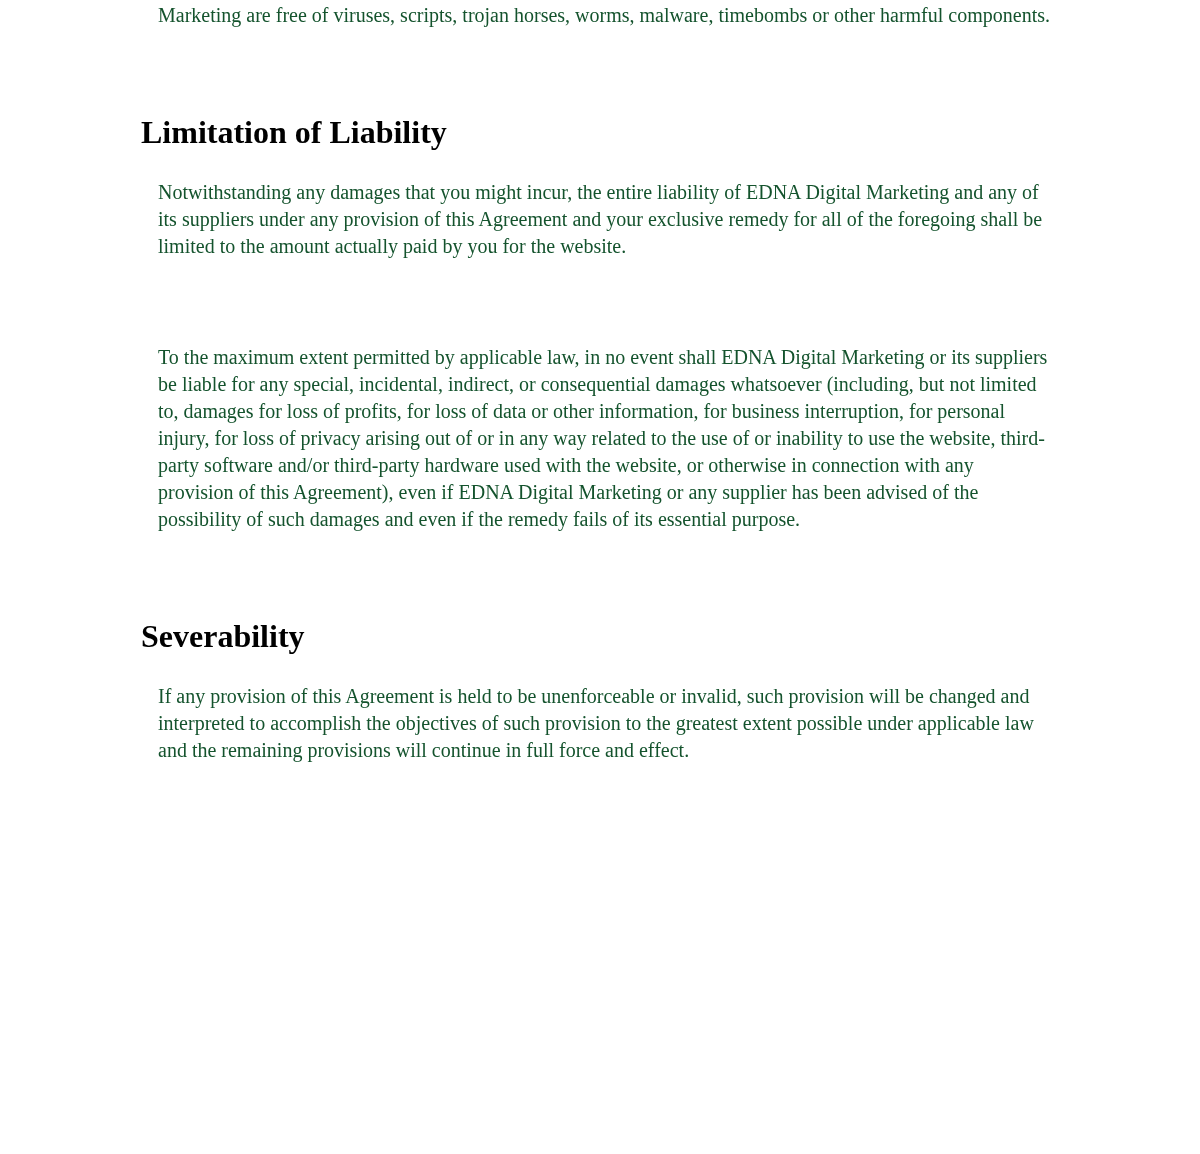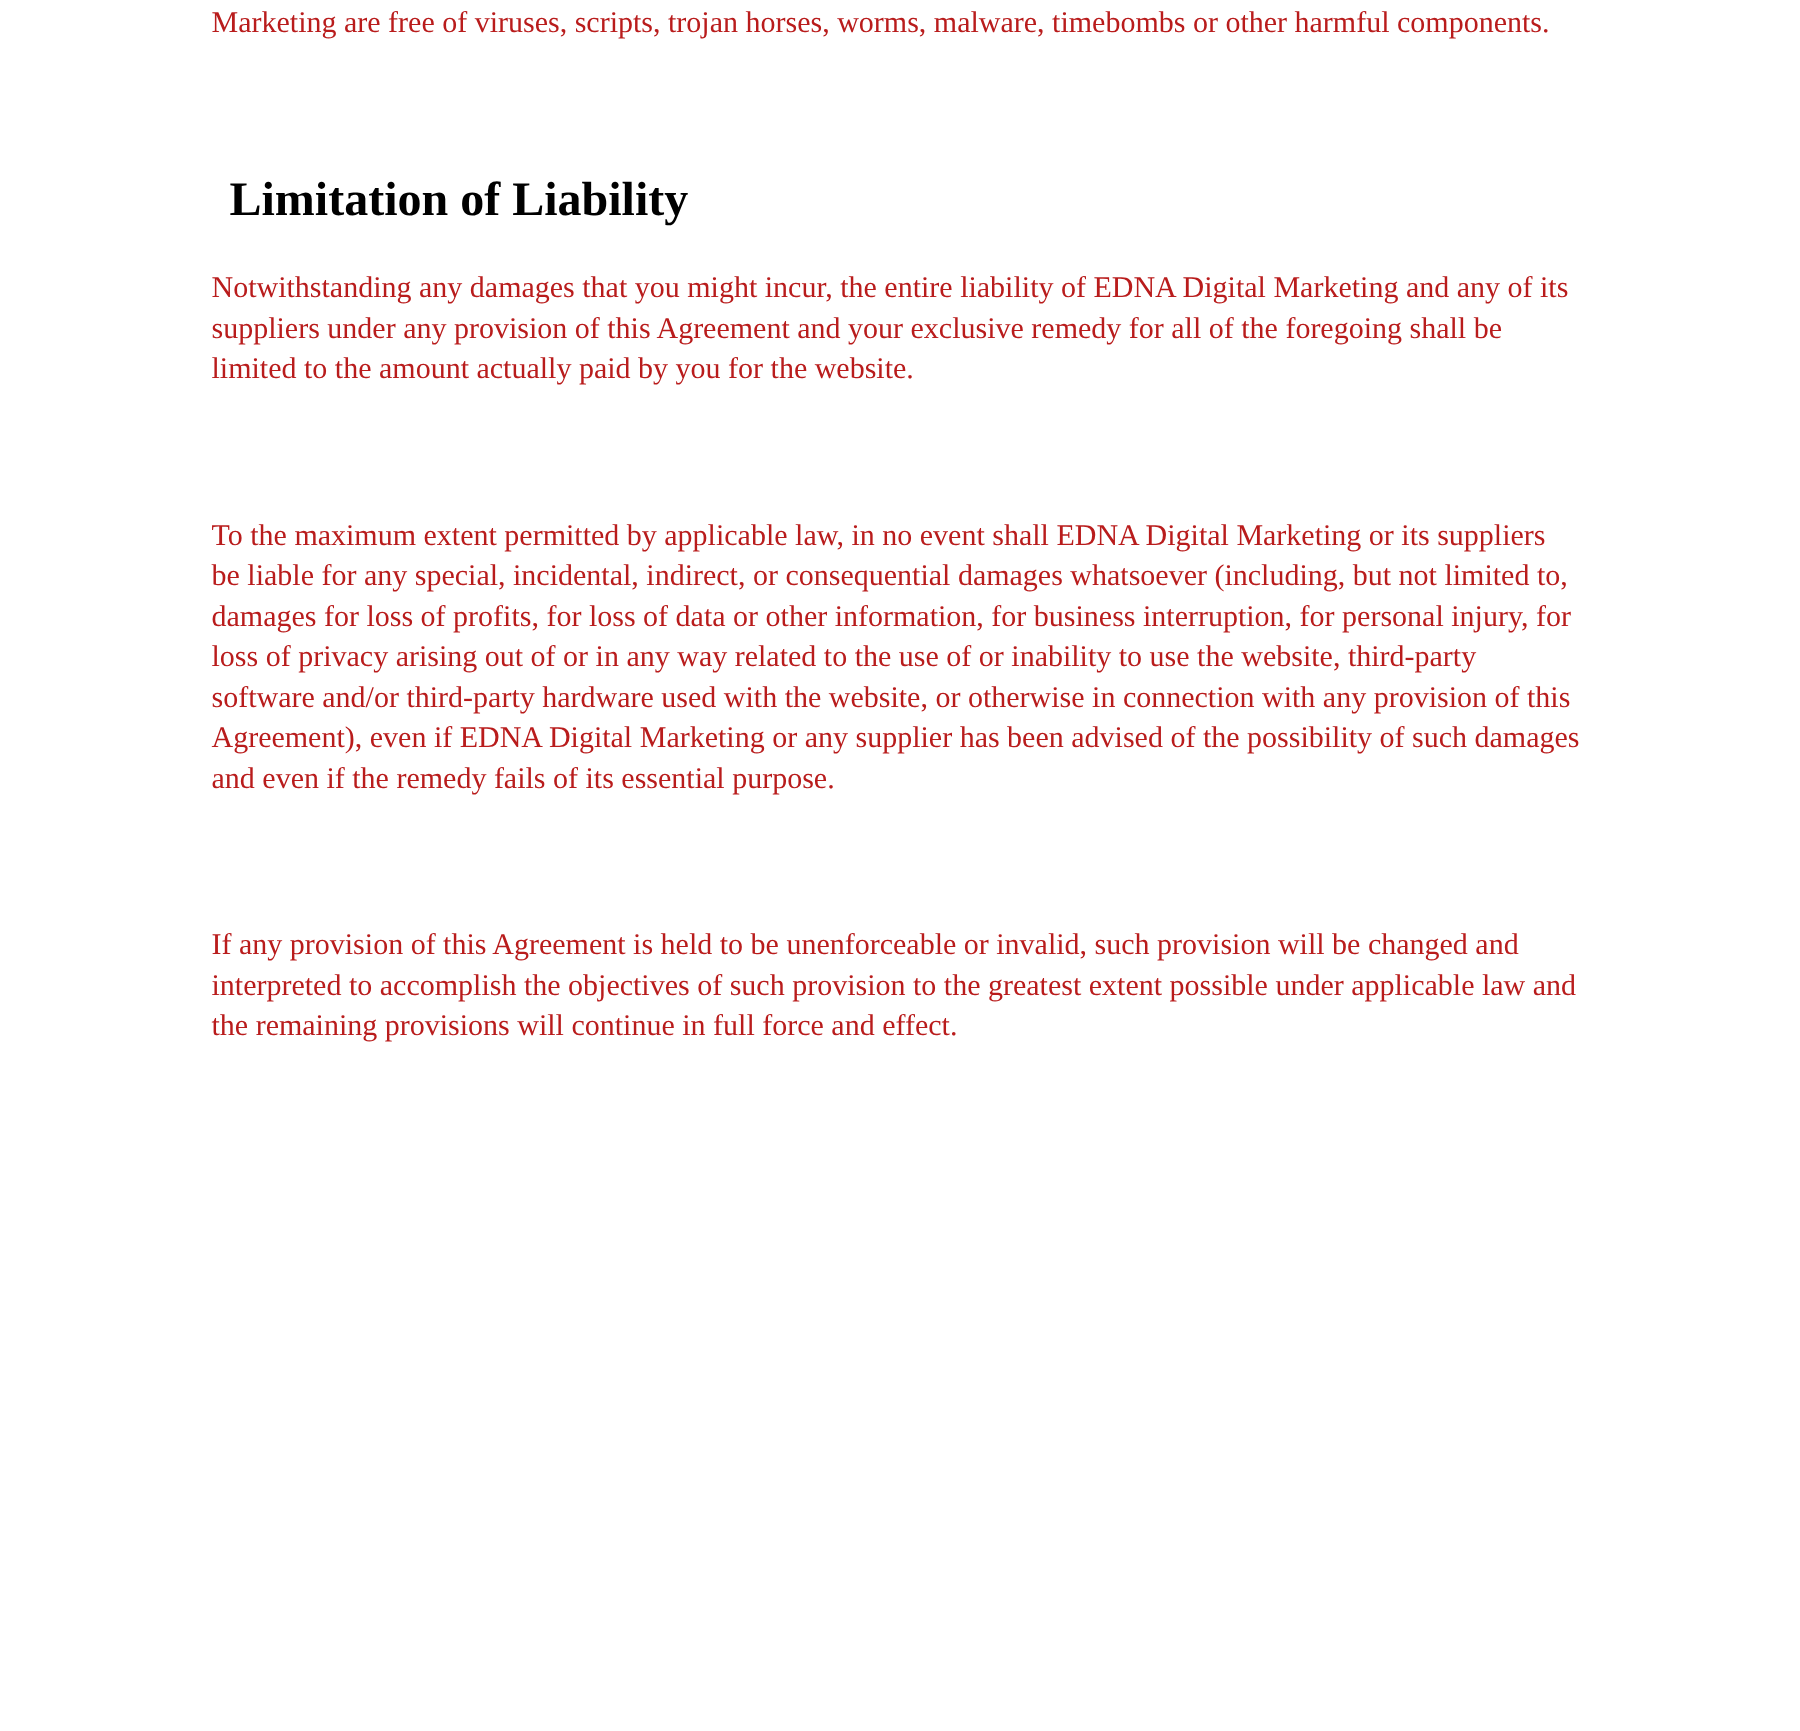--- a/index.html
+++ b/index.html
@@ -12,27 +12,27 @@
     width: 1200px;
     height: 1154px;
     background: #ffffff;
     color: #000000;
     overflow: hidden;
     box-sizing: border-box;
     padding: 2px 147px 0 141px;
     font-family: "Liberation Serif", "DejaVu Serif", serif;
   }
   .doc p {
-    margin: 0 0 84px 0;
+    margin: 0 0 84px 17px;
     font-size: 20px;
     line-height: 27px;
-    color: #b91c1c;
+    color: #14532d;
   }
   .doc h1 {
-    margin: 0 0 28px 12px;
+    margin: 0 0 28px 0;
     font-size: 32px;
     line-height: 38px;
     font-weight: bold;
     color: #000000;
   }
 </style>
 </head>
 <body>
 
 <div class="page">
@@ -41,17 +41,18 @@
     <p>Marketing are free of viruses, scripts, trojan horses, worms, malware, timebombs or other harmful components.</p>
 
 
     <h1>Limitation of Liability</h1>
 
     <p>Notwithstanding any damages that you might incur, the entire liability of EDNA Digital Marketing and any of its suppliers under any provision of this Agreement and your exclusive remedy for all of the foregoing shall be limited to the amount actually paid by you for the website.</p>
 
     <p>To the maximum extent permitted by applicable law, in no event shall EDNA Digital Marketing or its suppliers be liable for any special, incidental, indirect, or consequential damages whatsoever (including, but not limited to, damages for loss of profits, for loss of data or other information, for business interruption, for personal injury, for loss of privacy arising out of or in any way related to the use of or inability to use the website, third-party software and/or third-party hardware used with the website, or otherwise in connection with any provision of this Agreement), even if EDNA Digital Marketing or any supplier has been advised of the possibility of such damages and even if the remedy fails of its essential purpose.</p>
 
 
+    <h1>Severability</h1>
 
     <p>If any provision of this Agreement is held to be unenforceable or invalid, such provision will be changed and interpreted to accomplish the objectives of such provision to the greatest extent possible under applicable law and the remaining provisions will continue in full force and effect.</p>
 
   </div>
 </div>
 
 </body></html>

